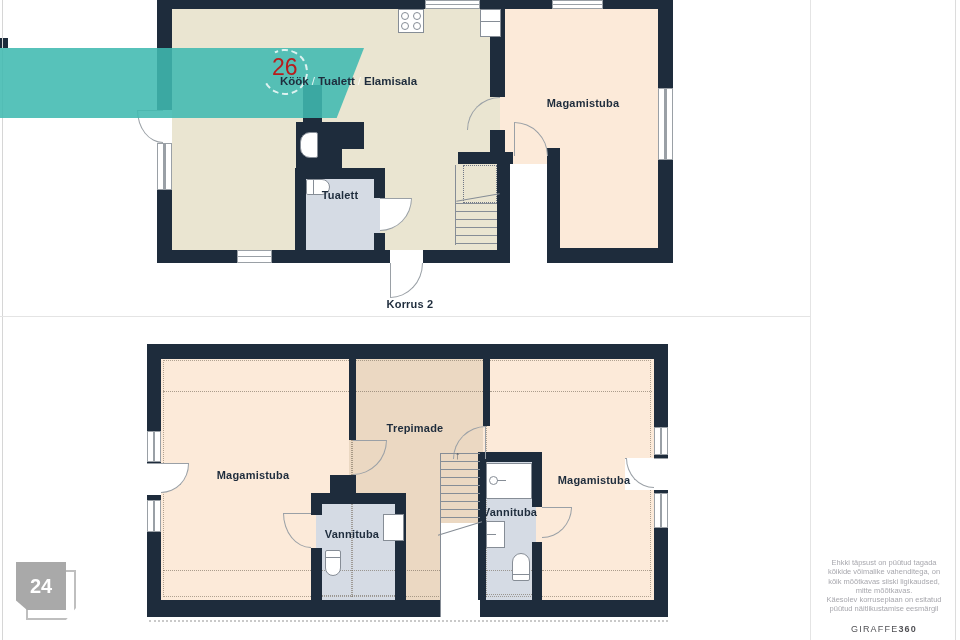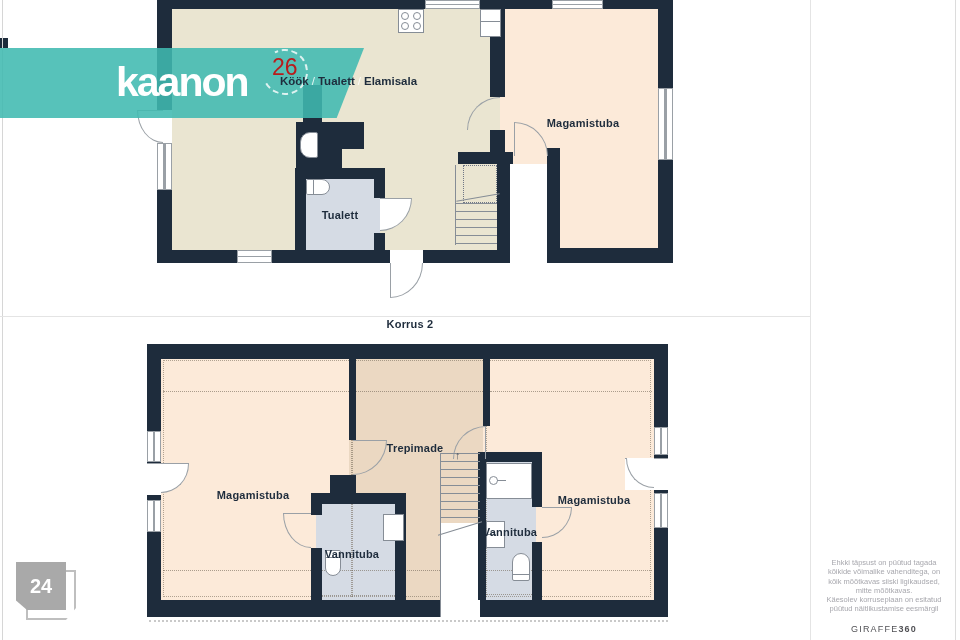--- a/index.html
+++ b/index.html
@@ -17,21 +17,21 @@
   .arc{position:absolute;box-sizing:border-box;background:transparent;}
   .arc-br{border-right:1px solid #9aa0a6;border-bottom:1px solid #9aa0a6;border-bottom-right-radius:100% 100%;}
   .arc-bl{border-left:1px solid #9aa0a6;border-bottom:1px solid #9aa0a6;border-bottom-left-radius:100% 100%;}
   .arc-tl{border-left:1px solid #9aa0a6;border-top:1px solid #9aa0a6;border-top-left-radius:100% 100%;}
   .arc-tr{border-right:1px solid #9aa0a6;border-top:1px solid #9aa0a6;border-top-right-radius:100% 100%;}
   .leaf-t{border-top:1px solid #9aa0a6;}
   .leaf-l{border-left:1px solid #9aa0a6;}
   .leaf-r{border-right:1px solid #9aa0a6;}
   .fillw{background:#ffffff;}
   .lbl{position:absolute;transform:translate(-50%,-50%);font-weight:700;font-size:11px;
-       color:#1e2c3c;letter-spacing:.2px;white-space:nowrap;z-index:4;margin-top:20px;}
+       color:#1e2c3c;letter-spacing:.2px;white-space:nowrap;z-index:4;}
   .treads-v{position:absolute;background-image:repeating-linear-gradient(to bottom,#868d96 0,#868d96 1px,transparent 1px,transparent 8px);}
   .dotbox{position:absolute;border:1px dotted rgba(115,104,88,.55);box-sizing:border-box;}
   .dotline{position:absolute;border-top:1px dotted rgba(115,104,88,.6);height:0;}
   .dashbox{position:absolute;border:1px dotted #6f7685;box-sizing:border-box;}
   .chrome-v{position:absolute;width:1px;background:#d6d6d6;top:0;height:640px;}
   .banner{position:absolute;left:0;top:48px;width:364px;height:70px;z-index:5;
           background:rgba(64,185,177,.88);
           clip-path:polygon(0 0,100% 0,92.5% 100%,0 100%);}
   .logo{position:absolute;left:116px;top:62px;z-index:6;color:#fff;font-weight:700;
         font-size:41px;letter-spacing:-2px;line-height:1;}
@@ -119,21 +119,20 @@
     <div class="arc arc-br leaf-l fillw" style="left:390px;top:263px;width:33px;height:35px;"></div>
     <div class="arc arc-tl" style="left:467px;top:97px;width:33px;height:33px;"></div>
     <div class="arc arc-tr leaf-l" style="left:514px;top:122px;width:34px;height:34px;"></div>
 
     <div class="lbl" style="left:583px;top:103px;">Magamistuba</div>
     <div class="lbl" style="left:340px;top:195px;">Tualett</div>
     <div class="lbl" style="left:410px;top:304px;">Korrus 2</div>
   </div>
 
   <div class="banner"></div>
-  <div class="logo">kaanon</div>
   <div class="unit-circle"></div>
   <div class="unit-num">26</div>
   <div class="loc-line">
     <span>Köök</span><span class="sep">/</span><span>Tualett</span><span class="sep">/</span><span>Elamisala</span>
   </div>
 
   <div>
 
     <div class="floor" style="left:161px;top:358px;width:195px;height:242px;background:#fcead9;"></div>
     <div class="floor" style="left:349px;top:358px;width:141px;height:242px;background:#ebd8c2;"></div>

